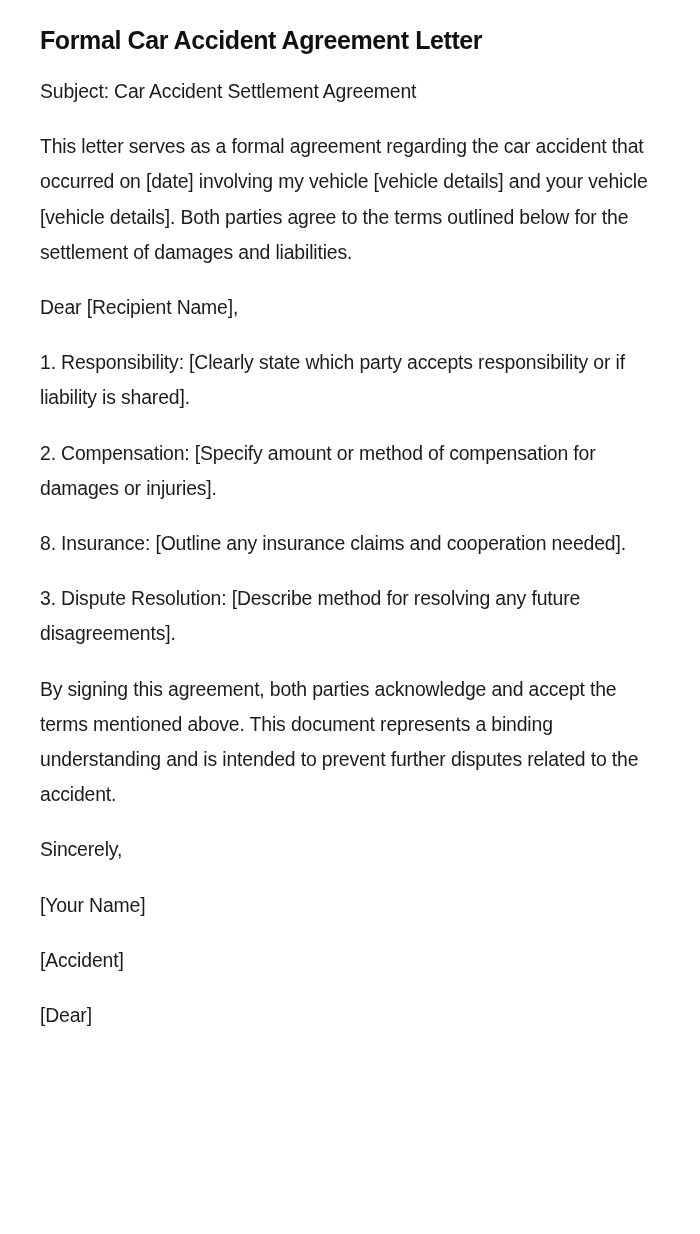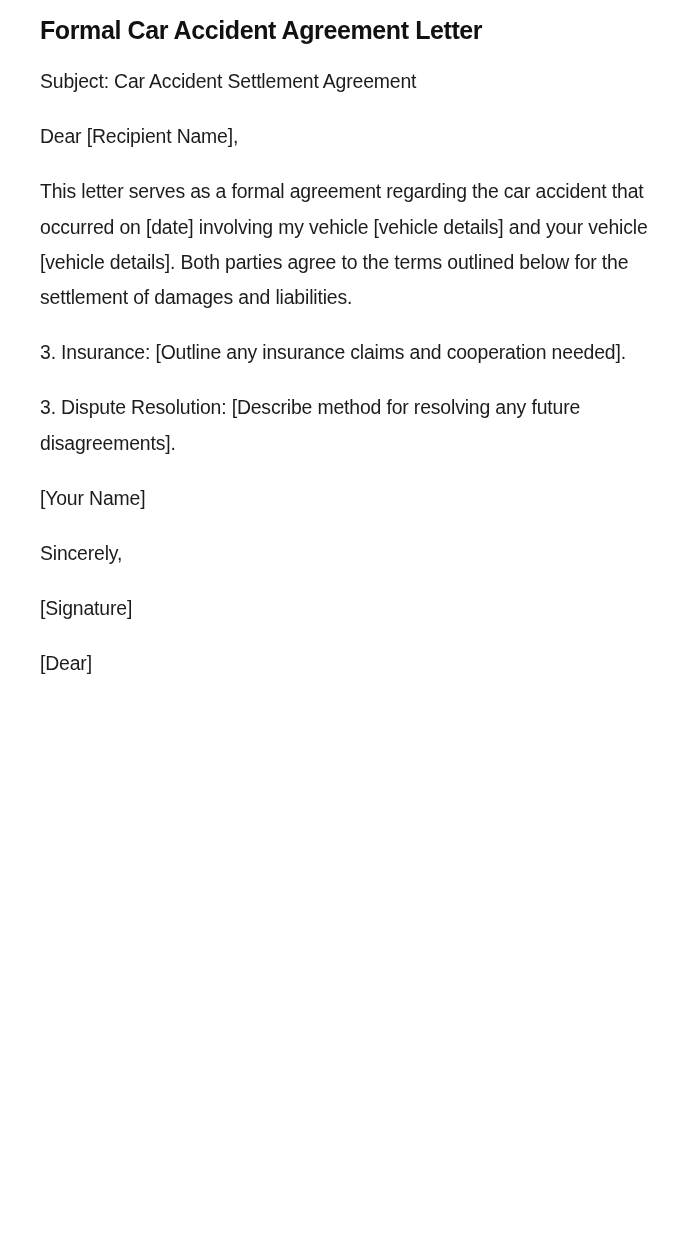--- a/index.html
+++ b/index.html
@@ -9,21 +9,21 @@
     }
     body {
       width: 700px;
       height: 1234px;
       overflow: hidden;
       font-family: "Liberation Sans", sans-serif;
       color: #1a1a1a;
     }
     .page {
       position: relative;
-      padding: 12px 40px 0 40px;
+      padding: 22px 40px 0 40px;
       box-sizing: border-box;
       width: 700px;
     }
     .title {
       font-family: "Liberation Sans", sans-serif;
       font-weight: 700;
       font-size: 25px;
       line-height: 36px;
       margin: 0 0 14px 0;
       letter-spacing: -0.4px;
@@ -38,25 +38,28 @@
     }
   </style>
 </head>
 <body>
 
 <div class="page">
   <h1 class="title">Formal Car Accident Agreement Letter</h1>
 
   <p class="para">Subject: Car Accident Settlement Agreement</p>
 
+  <p class="para">This letter serves as a formal agreement regarding the car accident that occurred on [date] involving my vehicle [vehicle details] and your vehicle [vehicle details]. Both parties agree to the terms outlined below for the settlement of damages and liabilities.</p>
+
   <p class="para">Dear [Recipient Name],</p>
 
-  <p class="para">This letter serves as a formal agreement regarding the car accident that occurred on [date] involving my vehicle [vehicle details] and your vehicle [vehicle details]. Both parties agree to the terms outlined below for the settlement of damages and liabilities.</p>
-
-  <p class="para">3. Insurance: [Outline any insurance claims and cooperation needed].</p>
+  <p class="para">1. Responsibility: [Clearly state which party accepts responsibility or if liability is shared].</p>
+  <p class="para">2. Compensation: [Specify amount or method of compensation for damages or injuries].</p>
+  <p class="para">8. Insurance: [Outline any insurance claims and cooperation needed].</p>
   <p class="para">3. Dispute Resolution: [Describe method for resolving any future disagreements].</p>
 
+  <p class="para">By signing this agreement, both parties acknowledge and accept the terms mentioned above. This document represents a binding understanding and is intended to prevent further disputes related to the accident.</p>
 
+  <p class="para">Sincerely,</p>
   <p class="para">[Your Name]</p>
-  <p class="para">Sincerely,</p>
-  <p class="para">[Signature]</p>
+  <p class="para">[Accident]</p>
   <p class="para">[Dear]</p>
 </div>
 
 </body></html>

